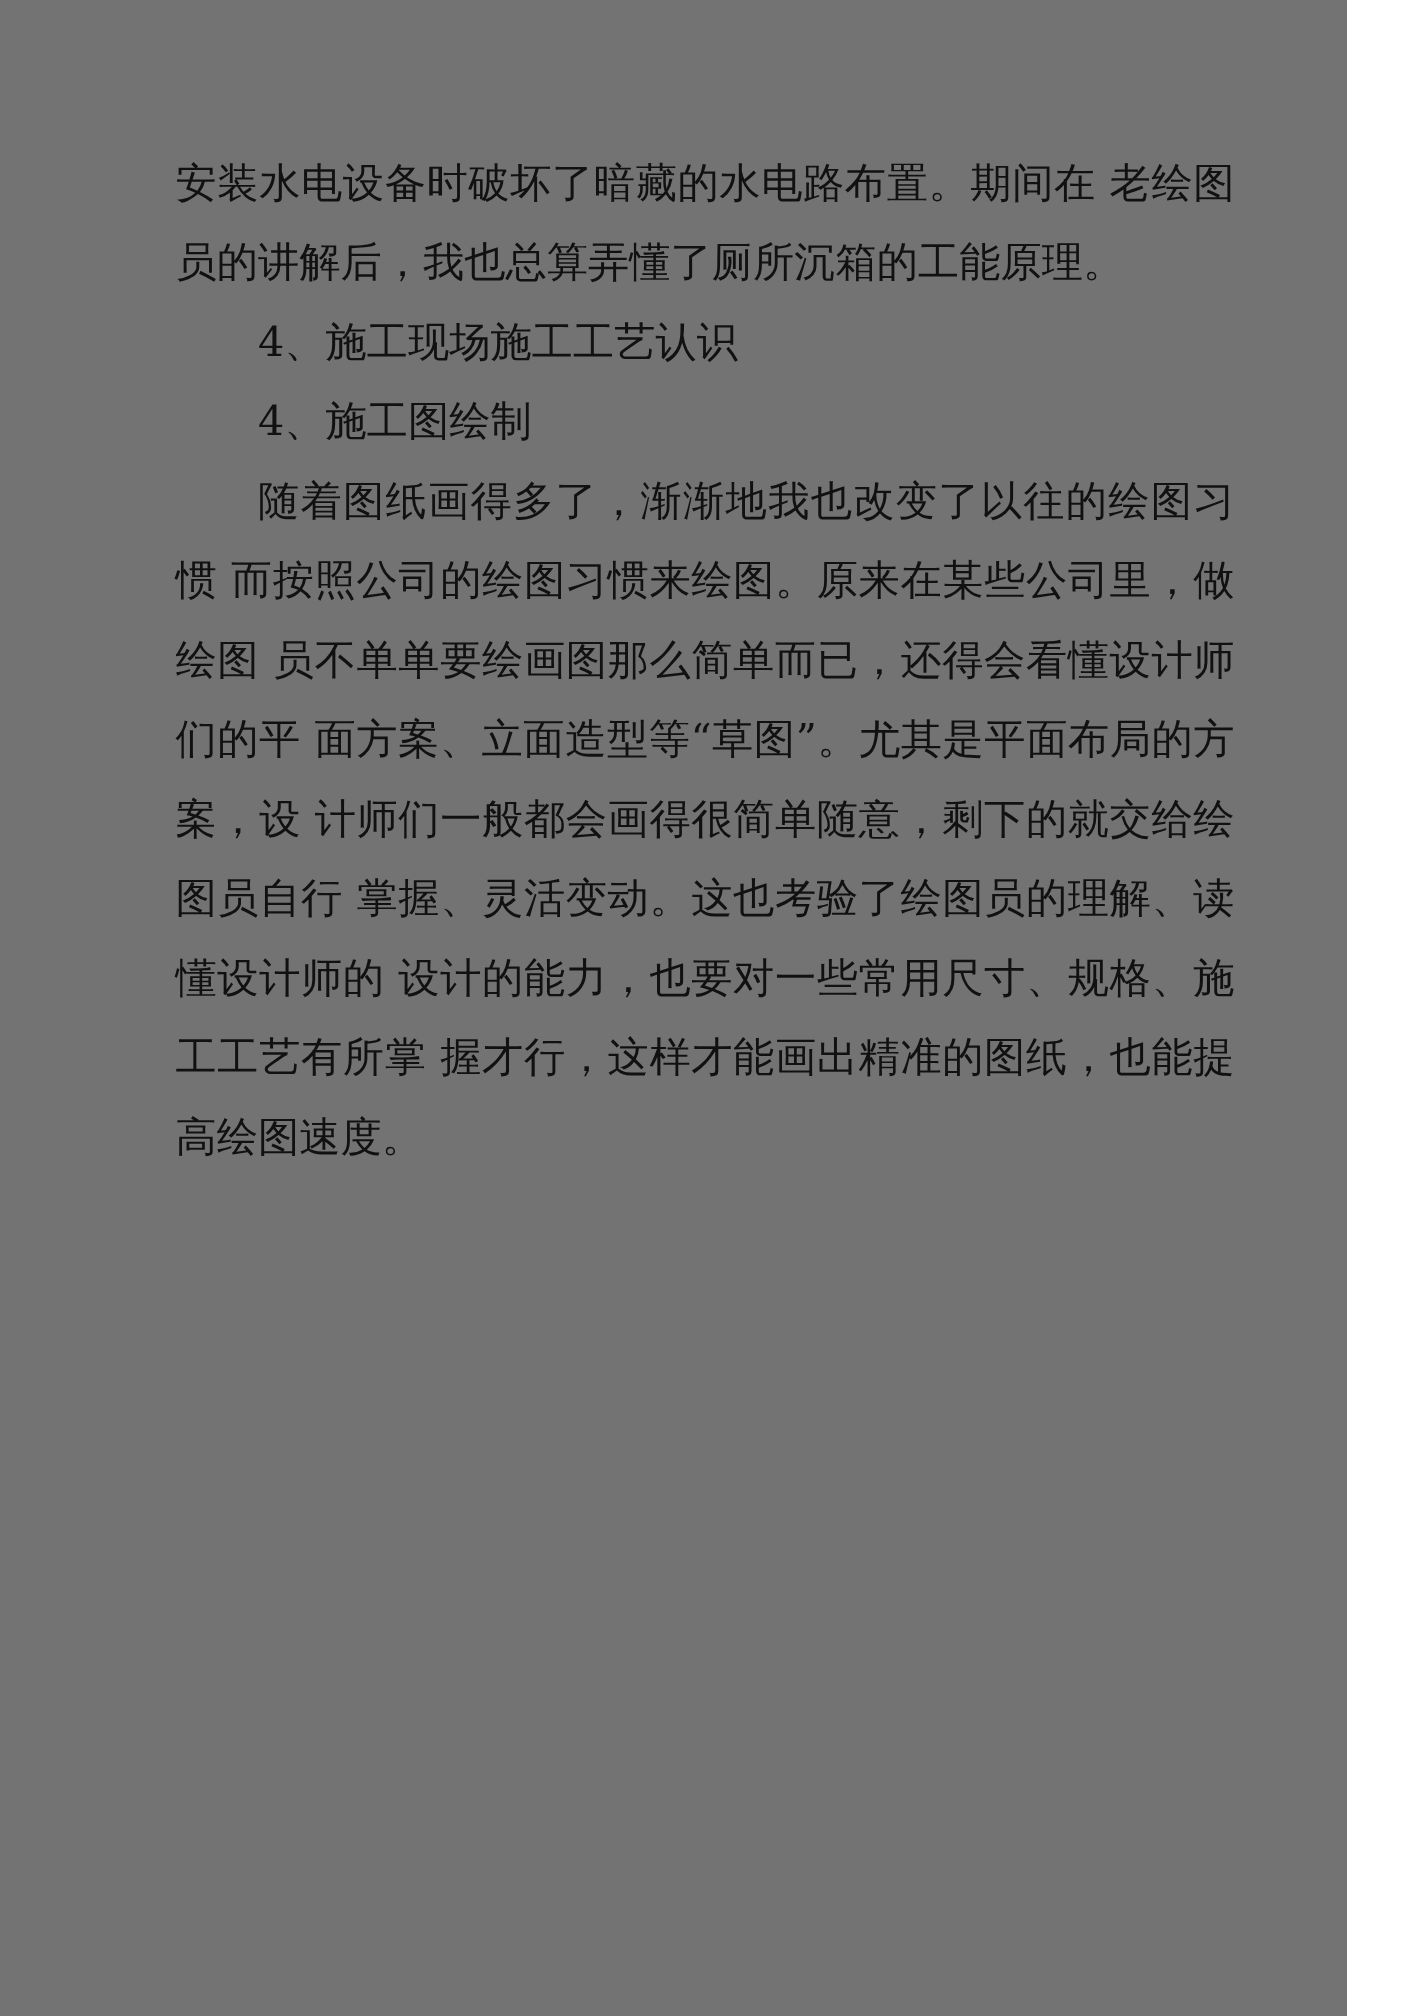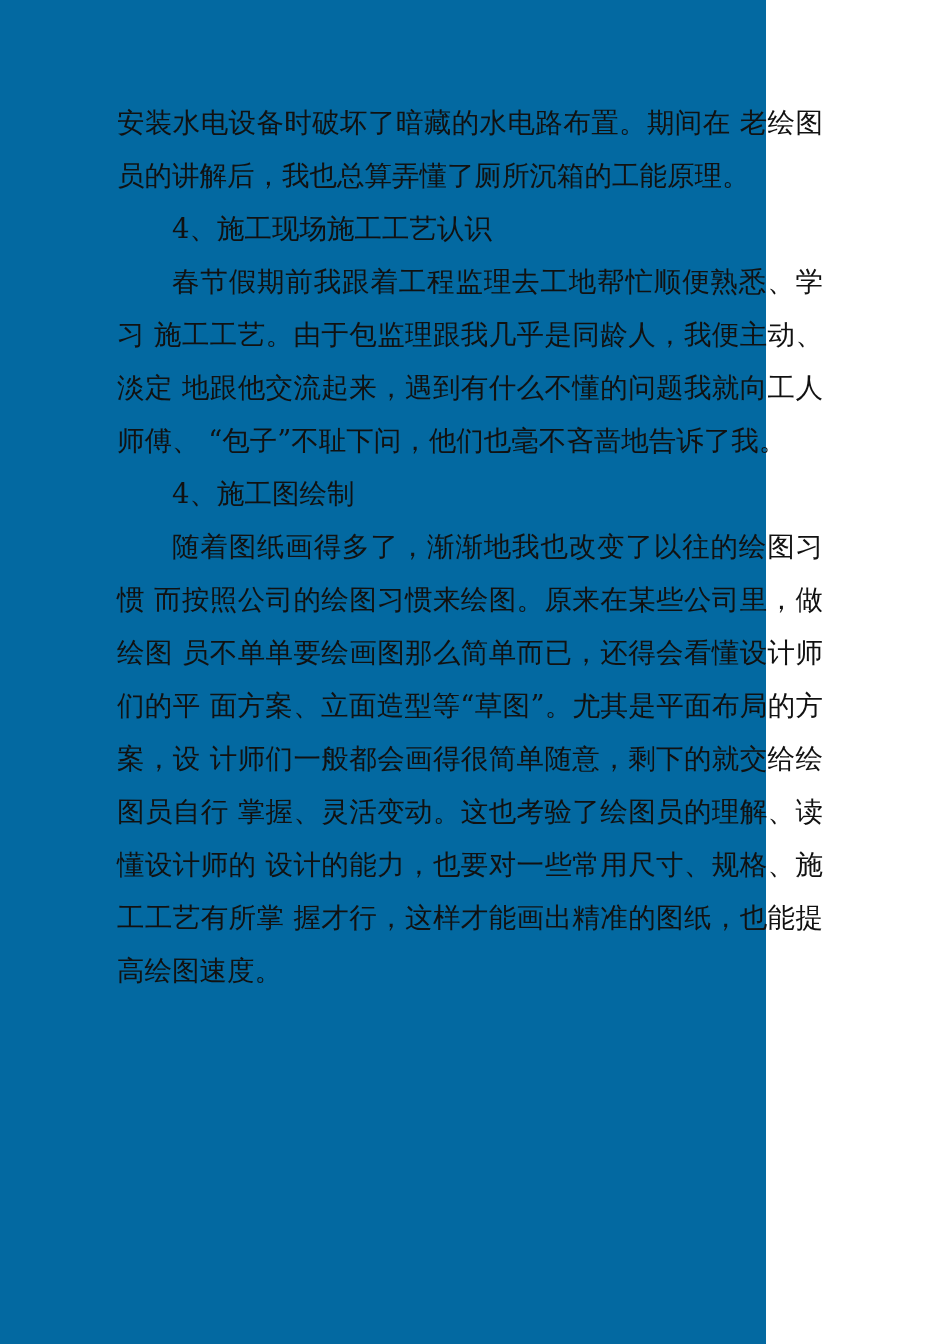--- a/index.html
+++ b/index.html
@@ -11,23 +11,23 @@
     width: 950px;
     height: 1344px;
     background: #ffffff;
     font-family: "DejaVu Serif", "Liberation Serif", serif;
     color: #000000;
     overflow: hidden;
   }
 
   .page {
     position: relative;
-    width: 766px;
+    width: 898px;
     height: 1344px;
-    background: #0369a1;
+    background: #737373;
     box-sizing: border-box;
   }
 
   .text-block {
     position: absolute;
     left: 117px;
     top: 96px;
     width: 706px;
   }
 
@@ -62,21 +62,20 @@
 </head>
 <body>
 
 <div class="page">
   <div class="text-block">
 
     <p class="para">安装水电设备时破坏了暗藏的水电路布置。期间在 老绘图员的讲解后，我也总算弄懂了厕所沉箱的工能原理。</p>
 
     <p class="para heading">4、施工现场施工工艺认识</p>
 
-    <p class="para indent">春节假期前我跟着工程监理去工地帮忙顺便熟悉、学习 施工工艺。由于包监理跟我几乎是同龄人，我便主动、淡定 地跟他交流起来，遇到有什么不懂的问题我就向工人师傅、 “包子”不耻下问，他们也毫不吝啬地告诉了我。</p>
 
 
     <p class="para heading">4、施工图绘制</p>
 
     <p class="para indent">随着图纸画得多了，渐渐地我也改变了以往的绘图习惯 而按照公司的绘图习惯来绘图。原来在某些公司里，做绘图 员不单单要绘画图那么简单而已，还得会看懂设计师们的平 面方案、立面造型等“草图”。尤其是平面布局的方案，设 计师们一般都会画得很简单随意，剩下的就交给绘图员自行 掌握、灵活变动。这也考验了绘图员的理解、读懂设计师的 设计的能力，也要对一些常用尺寸、规格、施工工艺有所掌 握才行，这样才能画出精准的图纸，也能提高绘图速度。</p>
 
   </div>
 </div>
 
 </body></html>

